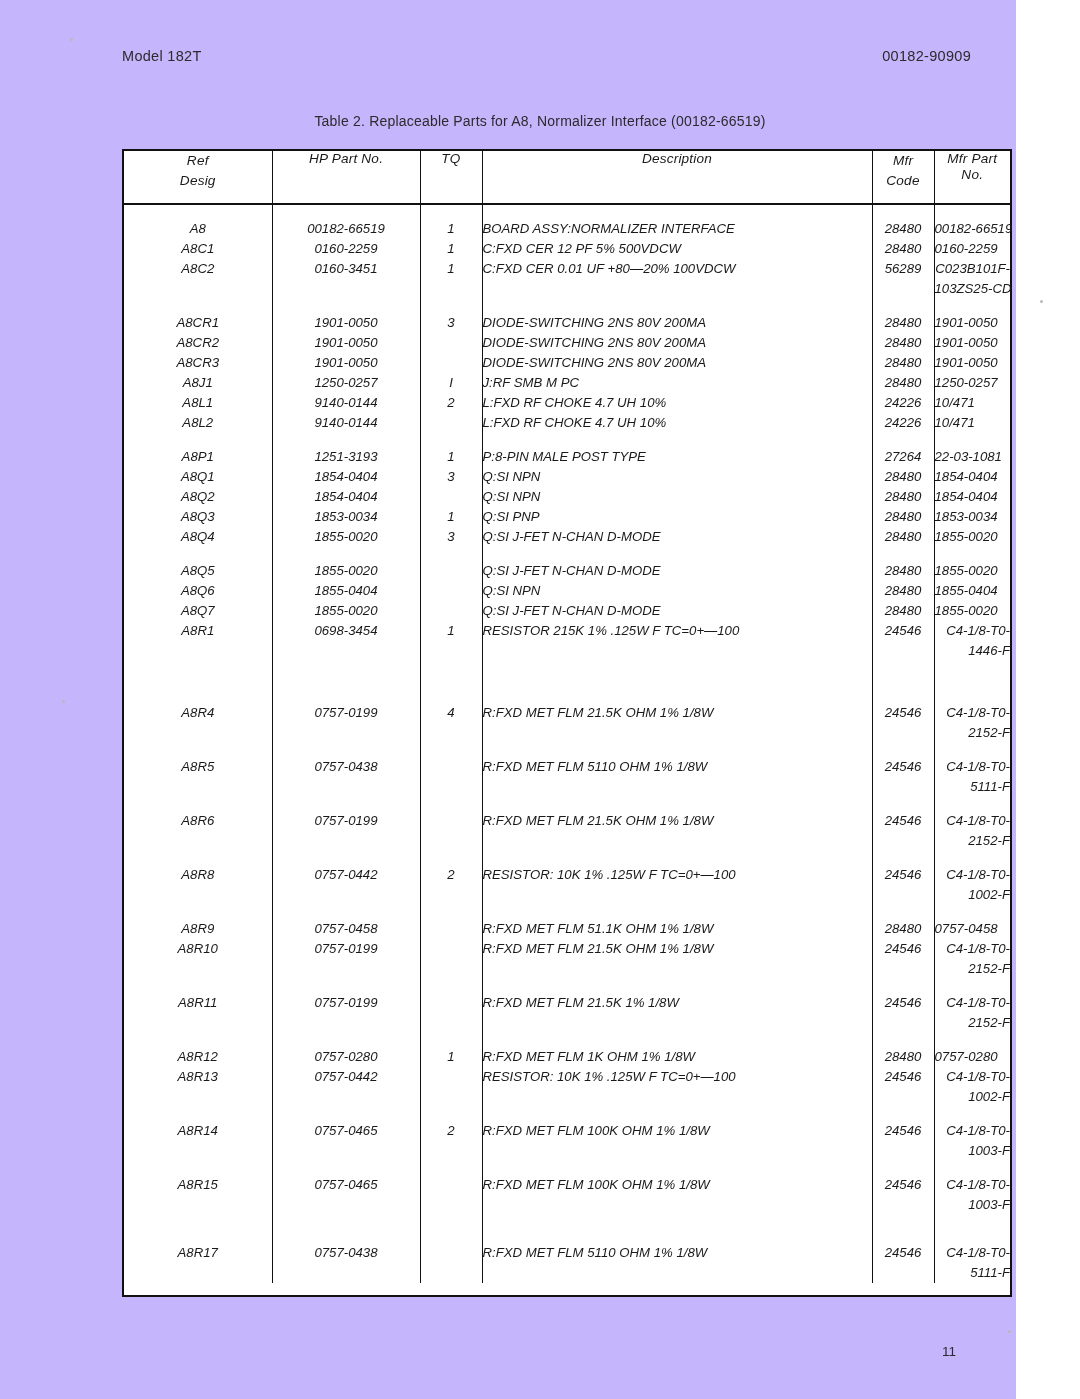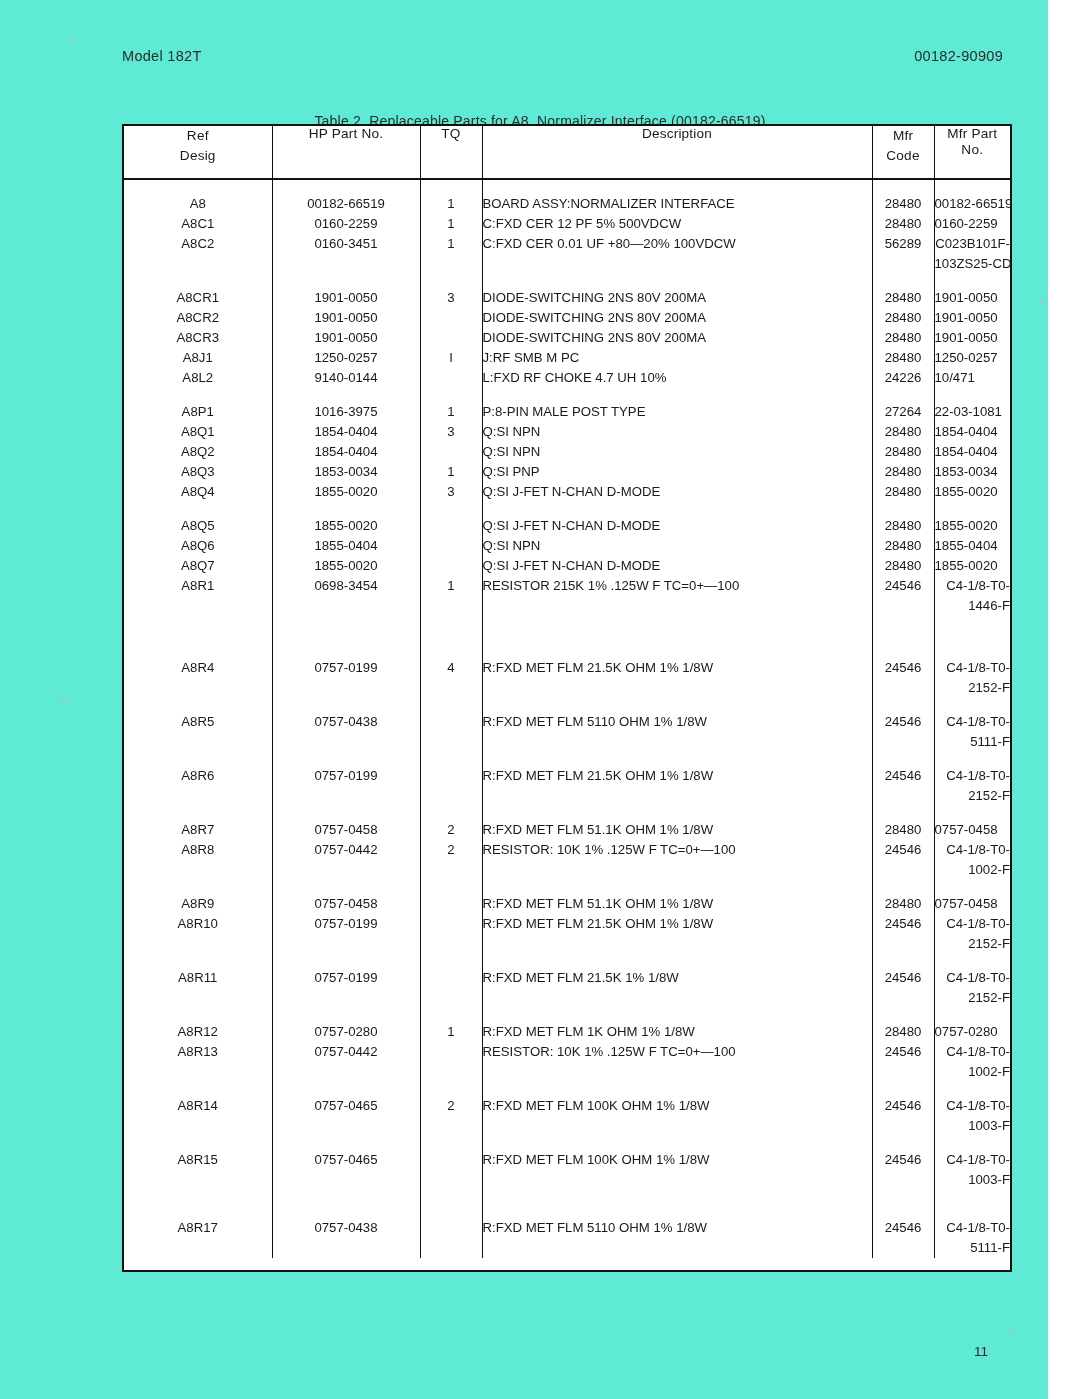--- a/index.html
+++ b/index.html
@@ -13,22 +13,21 @@
     font-family: "Liberation Sans", sans-serif;
     color: #1a1a1a;
     position: relative;
     overflow: hidden;
   }
   .page {
     position: absolute;
     left: 0; top: 0;
     width: 1016px;
     height: 1399px;
-    background: #5eead4;
-    padding-left: 32px;
+    background: #c4b5fd;
   }
   .hdr-left {
     position: absolute;
     left: 122px;
     top: 48px;
     font-size: 14.5px;
     letter-spacing: .3px;
     color: #2b2b2b;
   }
   .hdr-right {
@@ -45,26 +44,27 @@
     top: 113px;
     width: 1080px;
     text-align: center;
     font-size: 14px;
     letter-spacing: .2px;
     color: #2b2b2b;
   }
   .table-wrap {
     position: absolute;
     left: 122px;
-    top: 124px;
+    top: 149px;
     width: 890px;
     height: 1148px;
     border: 2.5px solid #111;
     box-sizing: border-box;
     background: #fff;
+    font-style: italic;
   }
   .table-inner {
     position: relative;
     width: 100%;
     height: 100%;
   }
   table.parts {
     border-collapse: collapse;
     width: 100%;
     table-layout: fixed;
@@ -251,38 +251,46 @@
             </tr>
             <tr class="row">
               <td class="ref">A8J1</td>
               <td class="hp">1250-0257</td>
               <td class="tq">I</td>
               <td class="desc">J:RF SMB M PC</td>
               <td class="mfr">28480</td>
               <td class="mpn">1250-0257</td>
             </tr>
             <tr class="row">
-              <td class="ref">A8L2</td>
+              <td class="ref">A8L1</td>
               <td class="hp">9140-0144</td>
-              <td class="tq">&nbsp;</td>
+              <td class="tq">2</td>
               <td class="desc">L:FXD RF CHOKE 4.7 UH 10%</td>
               <td class="mfr">24226</td>
               <td class="mpn">10/471</td>
             </tr>
+            <tr class="row">
+              <td class="ref">A8L2</td>
+              <td class="hp">9140-0144</td>
+              <td class="tq">&nbsp;</td>
+              <td class="desc">L:FXD RF CHOKE 4.7 UH 10%</td>
+              <td class="mfr">24226</td>
+              <td class="mpn">10/471</td>
+            </tr>
             <tr class="spacer">
               <td>&nbsp;</td>
               <td>&nbsp;</td>
               <td>&nbsp;</td>
               <td>&nbsp;</td>
               <td>&nbsp;</td>
               <td>&nbsp;</td>
             </tr>
             <tr class="row">
               <td class="ref">A8P1</td>
-              <td class="hp">1016-3975</td>
+              <td class="hp">1251-3193</td>
               <td class="tq">1</td>
               <td class="desc">P:8-PIN MALE POST TYPE</td>
               <td class="mfr">27264</td>
               <td class="mpn">22-03-1081</td>
             </tr>
             <tr class="row">
               <td class="ref">A8Q1</td>
               <td class="hp">1854-0404</td>
               <td class="tq">3</td>
               <td class="desc">Q:SI NPN</td>
@@ -429,28 +437,20 @@
                 <span class="sub">2152-F</span>
               </td>
             </tr>
             <tr class="spacer">
               <td>&nbsp;</td>
               <td>&nbsp;</td>
               <td>&nbsp;</td>
               <td>&nbsp;</td>
               <td>&nbsp;</td>
               <td>&nbsp;</td>
-            </tr>
-            <tr class="row">
-              <td class="ref">A8R7</td>
-              <td class="hp">0757-0458</td>
-              <td class="tq">2</td>
-              <td class="desc">R:FXD MET FLM 51.1K OHM 1% 1/8W</td>
-              <td class="mfr">28480</td>
-              <td class="mpn">0757-0458</td>
             </tr>
             <tr class="row">
               <td class="ref" style="height: 40px; line-height: 20px; vertical-align: top;">A8R8</td>
               <td class="hp" style="height: 40px; line-height: 20px; vertical-align: top;">0757-0442</td>
               <td class="tq" style="height: 40px; line-height: 20px; vertical-align: top;">2</td>
               <td class="desc" style="height: 40px; line-height: 20px; vertical-align: top;">RESISTOR: 10K 1% .125W F TC=0+—100</td>
               <td class="mfr" style="height: 40px; line-height: 20px; vertical-align: top;">24546</td>
               <td class="mpn two-line" style="height: 40px;">
                 <span class="sub">C4-1/8-T0-</span>
                 <span class="sub">1002-F</span>

